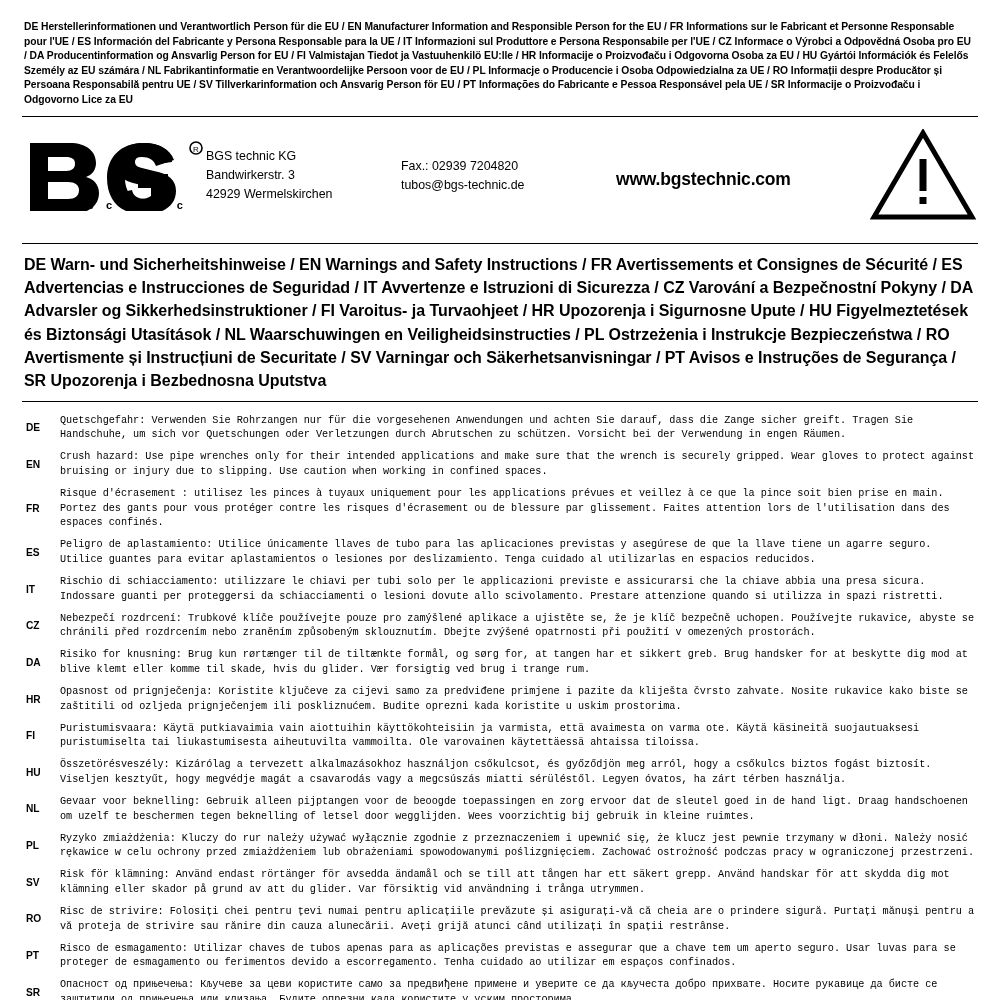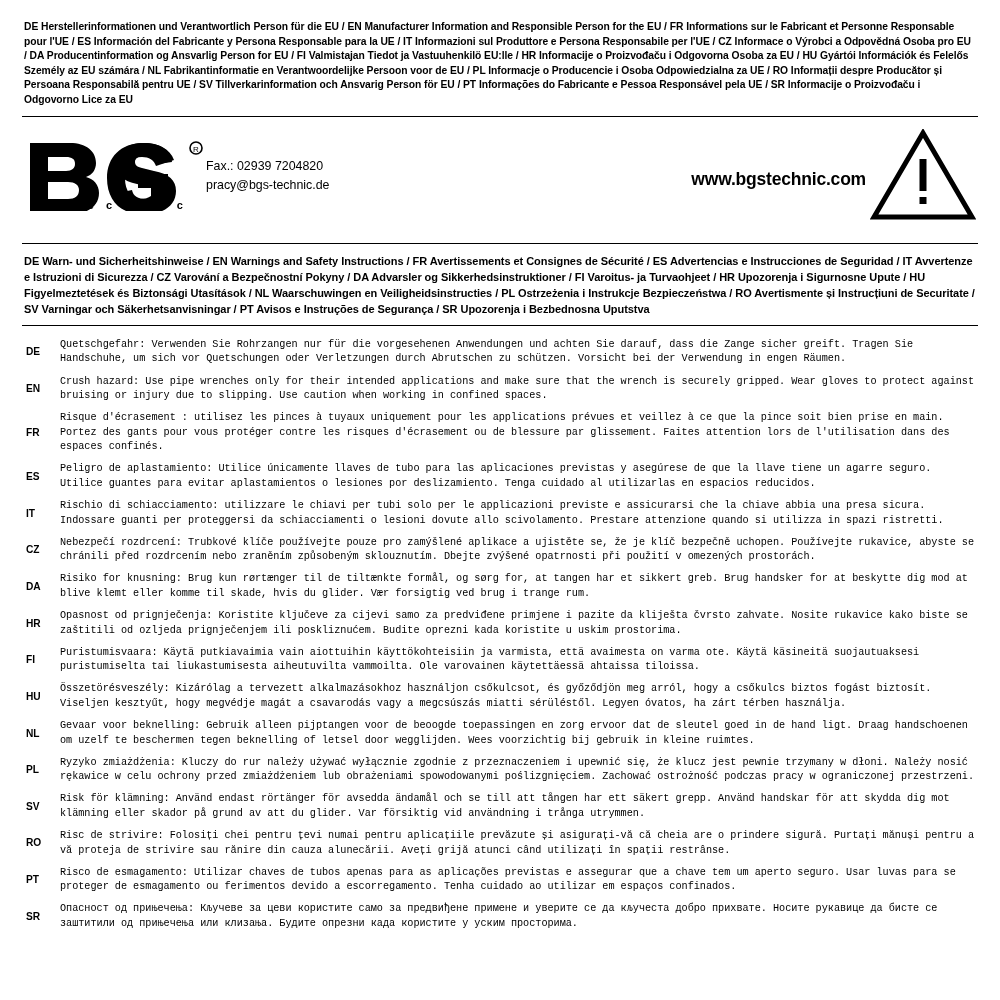--- a/index.html
+++ b/index.html
@@ -62,36 +62,36 @@
     padding-top: 2px;
   }
   .contact {
     flex: 0 0 215px;
     font-size: 12.4px;
     line-height: 1.52;
     padding-top: 2px;
   }
   .weburl {
     flex: 1 1 auto;
-    text-align: right;
+    text-align: left;
     font-size: 17.5px;
     font-weight: bold;
     padding-top: 10px;
     letter-spacing: -0.2px;
   }
   .warn-tri {
     flex: 0 0 110px;
     display: flex;
     justify-content: flex-end;
     align-items: center;
   }
 
   
   .safety-head {
-    font-size: 11px;
+    font-size: 16px;
     font-weight: bold;
     line-height: 1.46;
     padding: 9px 2px 0 2px;
     letter-spacing: -0.05px;
   }
 
   
   .lang-table {
     padding: 12px 2px 0 4px;
   }
@@ -148,24 +148,29 @@
                    l-12 -3 c-5 -1 -7 -3 -7 -6 c0 -4 4 -6 10 -6 c7 0 11 3 12 8 Z" transform="translate(-30,0)"></path>
         </g>
 
         <circle cx="172" cy="9" r="6" fill="none" stroke="#000" stroke-width="1.6"></circle>
         <text x="172" y="12.5" font-size="8" text-anchor="middle" font-family="Liberation Sans, sans-serif" fill="#000">R</text>
 
         <text x="48" y="70" font-size="11" letter-spacing="4.5" font-weight="bold" font-family="Liberation Sans, sans-serif" fill="#000">t e c h n i c</text>
       </svg>
     </div>
 
+    <div class="addr">
+      <div>BGS technic KG</div>
+      <div>Bandwirkerstr. 3</div>
+      <div>42929 Wermelskirchen</div>
+    </div>
 
     <div class="contact">
       <div>Fax.: 02939 7204820</div>
-      <div>pracy@bgs-technic.de</div>
+      <div>tubos@bgs-technic.de</div>
     </div>
 
     <div class="weburl">www.bgstechnic.com</div>
 
     <div class="warn-tri">
       <svg width="106" height="92" viewBox="0 0 106 92">
         <polygon points="53,4 102,88 4,88" fill="none" stroke="#000" stroke-width="5" stroke-linejoin="miter"></polygon>
         <rect x="49.5" y="30" width="7" height="32" fill="#000"></rect>
         <rect x="49.5" y="68" width="7" height="7" fill="#000"></rect>
       </svg>

